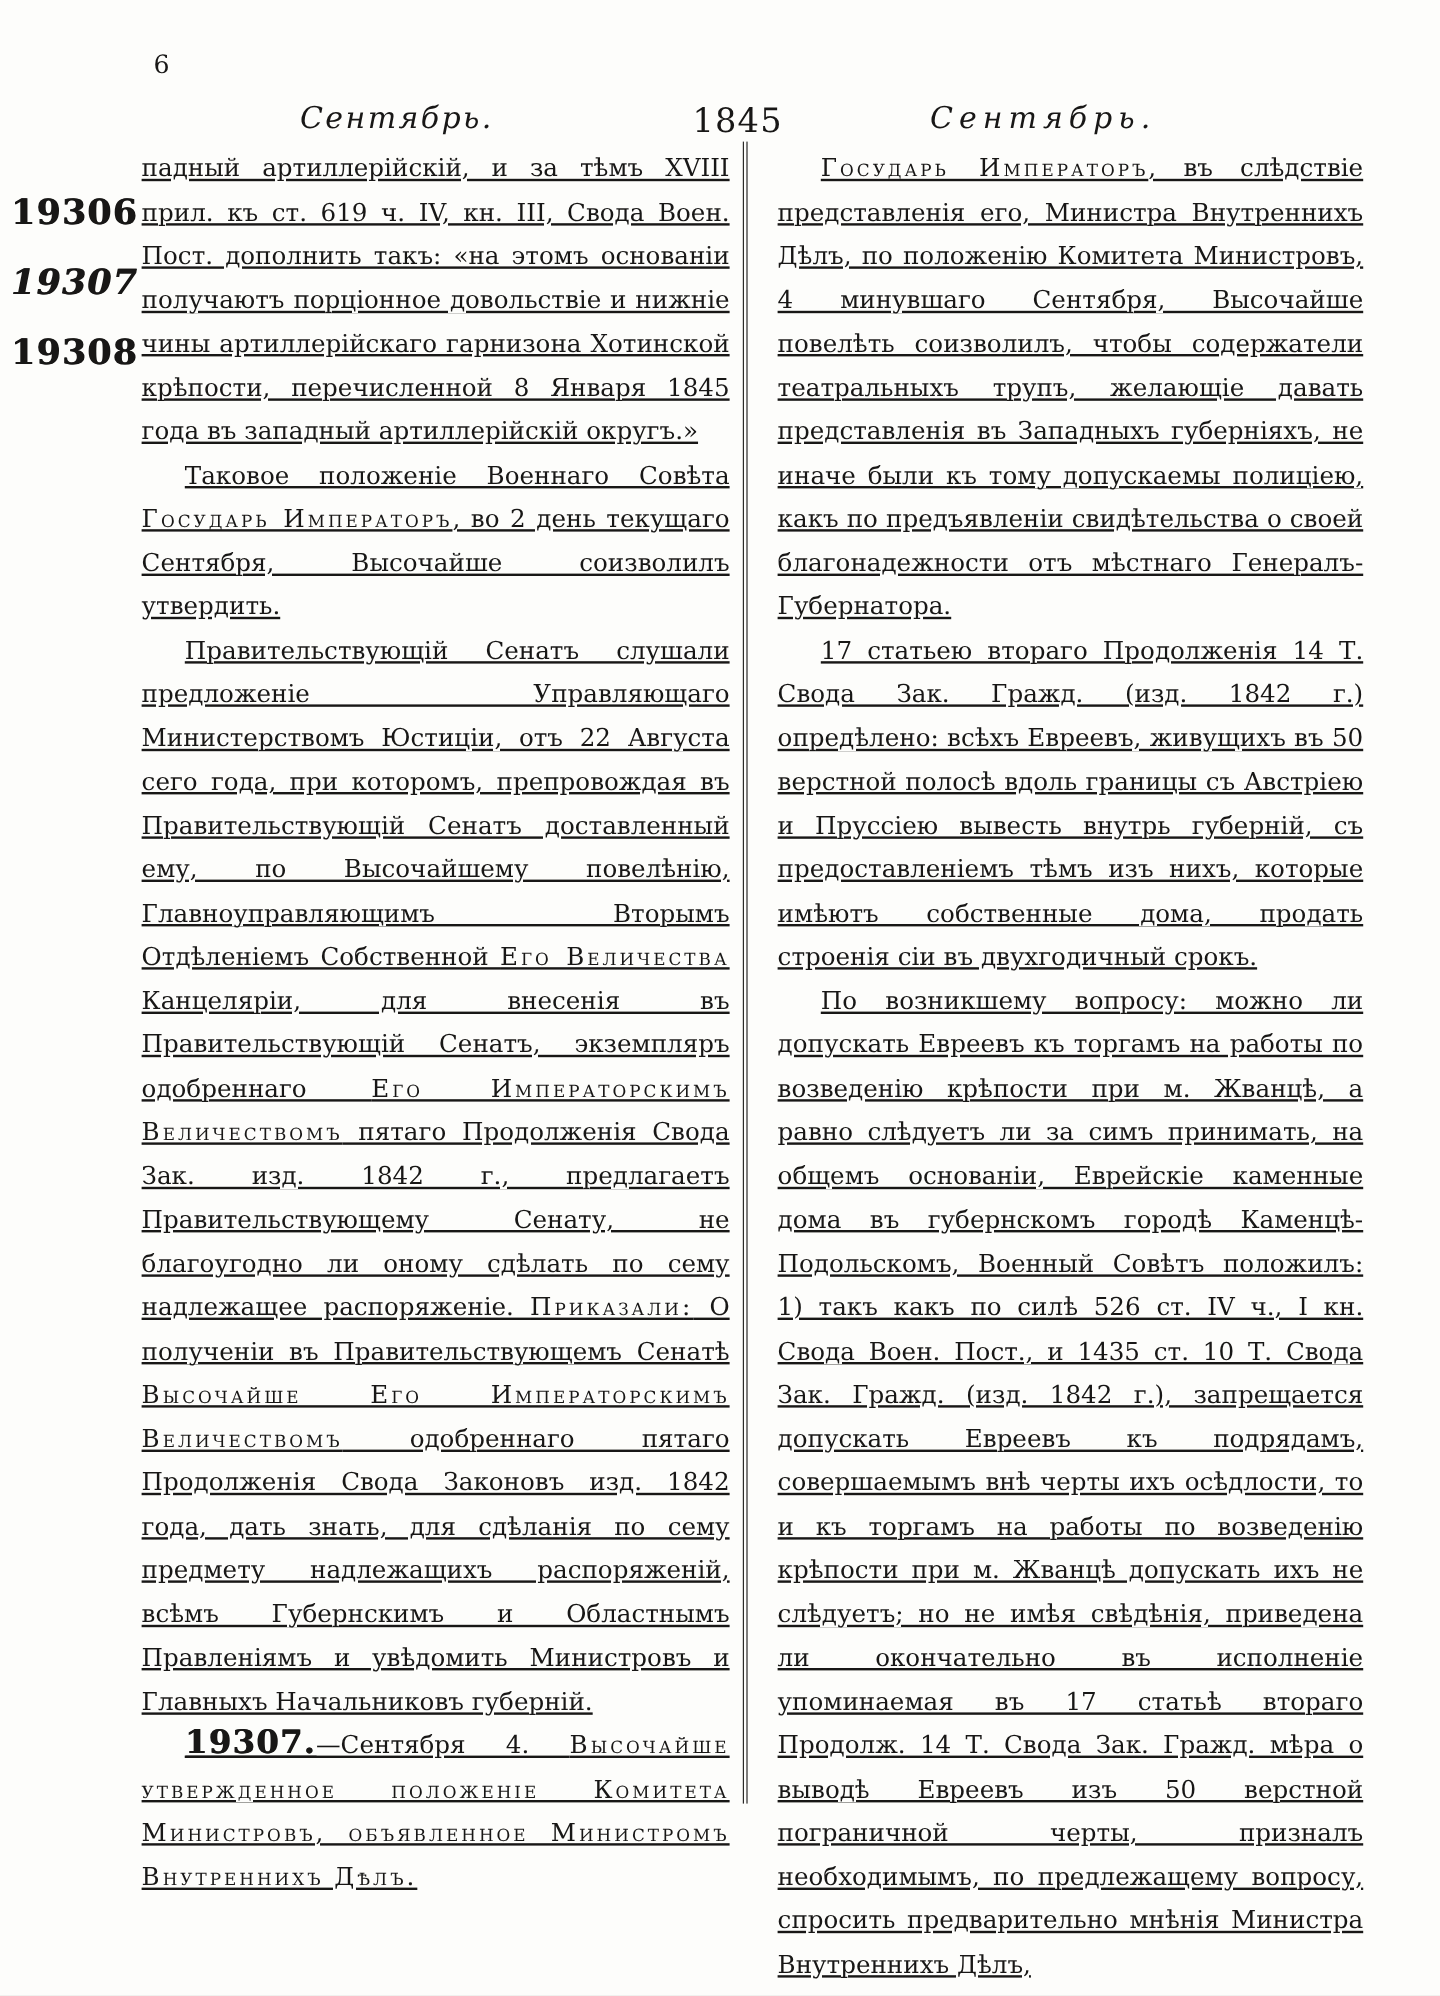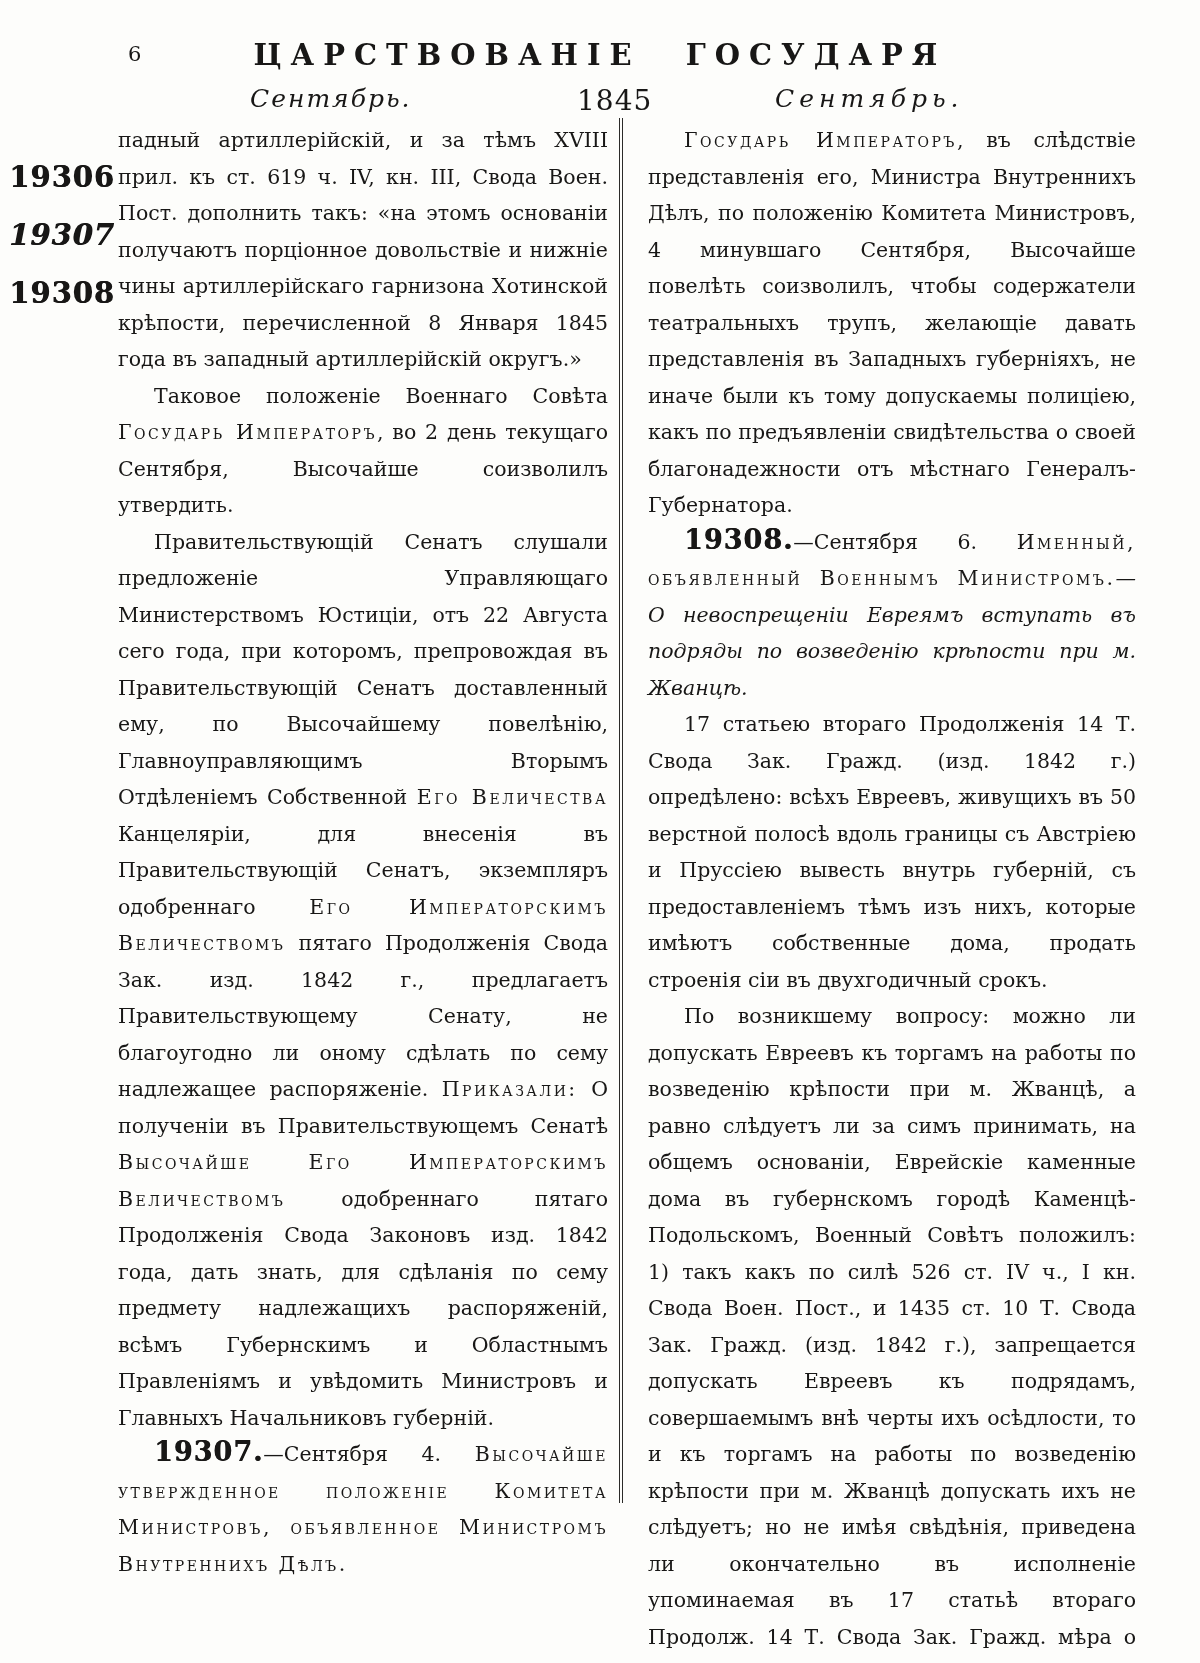--- a/index.html
+++ b/index.html
@@ -51,41 +51,40 @@
     border-left:1.5px solid #2b2a28;
     border-right:1.5px solid #2b2a28;
   }
   .col{
     position:absolute;top:122px;
     font-size:20.5px;line-height:36.5px;
     text-align:justify;
   }
   .col-left{left:118px;width:490px;}
   .col-right{left:648px;width:488px;}
-  .para{margin:0;padding:0;}
+  .para{margin:0;padding:0;text-decoration:underline;}
   .para.ind{text-indent:36px;}
   .fat-number{
     font-weight:700;
     font-size:27px;
     letter-spacing:1px;
     line-height:1;
     text-shadow:0.5px 0 0 currentColor;
   }
   .spaced-caps{
     font-variant:small-caps;
     letter-spacing:2.5px;
   }
   .ital{font-style:italic;}
 </style>
 </head>
 <body>
 
 <div class="page">
   <div class="page-number">6</div>
-  <div class="header-title">ЦАРСТВОВАНІЕ ГОСУДАРЯ</div>
   <div class="subheader">
     <span class="sub-left">Сентябрь.</span>
     <span class="sub-center">1845</span>
     <span class="sub-right">Сентябрь.</span>
   </div>
 
   <div class="margin-numbers" id="margin-numbers">
       <div class="margin-number" style="top: 124px;">19306</div>
       <div class="margin-number" style="top: 182px; font-style: italic;">19307</div>
       <div class="margin-number" style="top: 240px;">19308</div>
@@ -94,17 +93,16 @@
   <div class="divider"></div>
 
   <div class="col col-left" id="col-left">
       <p class="para"><span>падный артиллерійскій, и за тѣмъ XVIII прил. къ ст. 619 ч. IV, кн. III, Свода Воен. Пост. дополнить такъ: «на этомъ основаніи получаютъ порціонное довольствіе и нижніе чины артиллерійскаго гарнизона Хотинской крѣпости, перечисленной 8 Января 1845 года въ западный артиллерійскій округъ.»</span></p>
       <p class="para ind"><span>Таковое положеніе Военнаго Совѣта </span><span class="spaced-caps">Государь Императоръ</span><span>, во 2 день текущаго Сентября, Высочайше соизволилъ утвердить.</span></p>
       <p class="para ind"><span>Правительствующій Сенатъ слушали предложеніе Управляющаго Министерствомъ Юстиціи, отъ 22 Августа сего года, при которомъ, препровождая въ Правительствующій Сенатъ доставленный ему, по Высочайшему повелѣнію, Главноуправляющимъ Вторымъ Отдѣленіемъ Собственной </span><span class="spaced-caps">Его Величества</span><span> Канцеляріи, для внесенія въ Правительствующій Сенатъ, экземпляръ одобреннаго </span><span class="spaced-caps">Его Императорскимъ Величествомъ</span><span> пятаго Продолженія Свода Зак. изд. 1842 г., предлагаетъ Правительствующему Сенату, не благоугодно ли оному сдѣлать по сему надлежащее распоряженіе. </span><span class="spaced-caps">Приказали:</span><span> О полученіи въ Правительствующемъ Сенатѣ </span><span class="spaced-caps">Высочайше Его Императорскимъ Величествомъ</span><span> одобреннаго пятаго Продолженія Свода Законовъ изд. 1842 года, дать знать, для сдѣланія по сему предмету надлежащихъ распоряженій, всѣмъ Губернскимъ и Областнымъ Правленіямъ и увѣдомить Министровъ и Главныхъ Начальниковъ губерній.</span></p>
       <p class="para ind"><span class="fat-number">19307.</span><span>—Сентября 4. </span><span class="spaced-caps">Высочайше утвержденное положеніе Комитета Министровъ, объявленное Министромъ Внутреннихъ Дѣлъ.</span></p>
     </div>
   <div class="col col-right" id="col-right">
       <p class="para ind"><span class="spaced-caps">Государь Императоръ</span><span>, въ слѣдствіе представленія его, Министра Внутреннихъ Дѣлъ, по положенію Комитета Министровъ, 4 минувшаго Сентября, Высочайше повелѣть соизволилъ, чтобы содержатели театральныхъ трупъ, желающіе давать представленія въ Западныхъ губерніяхъ, не иначе были къ тому допускаемы полиціею, какъ по предъявленіи свидѣтельства о своей благонадежности отъ мѣстнаго Генералъ-Губернатора.</span></p>
-      <p class="para ind"><span class="fat-number">19308.</span><span>—Сентября 6. </span><span class="spaced-caps">Именный, объявленный Военнымъ Министромъ.</span><span class="ital">—О невоспрещеніи Евреямъ вступать въ подряды по возведенію крѣпости при м. Жванцѣ.</span></p>
       <p class="para ind"><span>17 статьею втораго Продолженія 14 Т. Свода Зак. Гражд. (изд. 1842 г.) опредѣлено: всѣхъ Евреевъ, живущихъ въ 50 верстной полосѣ вдоль границы съ Австріею и Пруссіею вывесть внутрь губерній, съ предоставленіемъ тѣмъ изъ нихъ, которые имѣютъ собственные дома, продать строенія сіи въ двухгодичный срокъ.</span></p>
       <p class="para ind"><span>По возникшему вопросу: можно ли допускать Евреевъ къ торгамъ на работы по возведенію крѣпости при м. Жванцѣ, а равно слѣдуетъ ли за симъ принимать, на общемъ основаніи, Еврейскіе каменные дома въ губернскомъ городѣ Каменцѣ-Подольскомъ, Военный Совѣтъ положилъ: 1) такъ какъ по силѣ 526 ст. IV ч., I кн. Свода Воен. Пост., и 1435 ст. 10 Т. Свода Зак. Гражд. (изд. 1842 г.), запрещается допускать Евреевъ къ подрядамъ, совершаемымъ внѣ черты ихъ осѣдлости, то и къ торгамъ на работы по возведенію крѣпости при м. Жванцѣ допускать ихъ не слѣдуетъ; но не имѣя свѣдѣнія, приведена ли окончательно въ исполненіе упоминаемая въ 17 статьѣ втораго Продолж. 14 Т. Свода Зак. Гражд. мѣра о выводѣ Евреевъ изъ 50 верстной пограничной черты, призналъ необходимымъ, по предлежащему вопросу, спросить предварительно мнѣнія Министра Внутреннихъ Дѣлъ,</span></p>
     </div>
 </div>
 
 </body></html>

